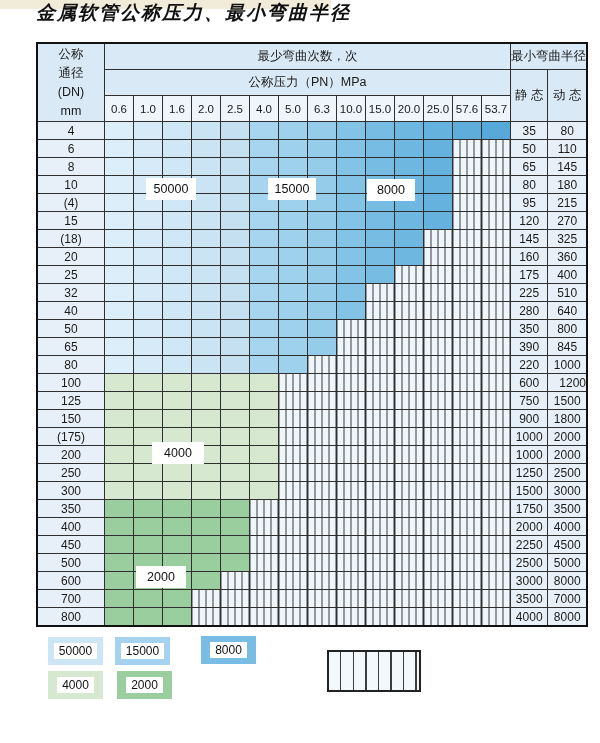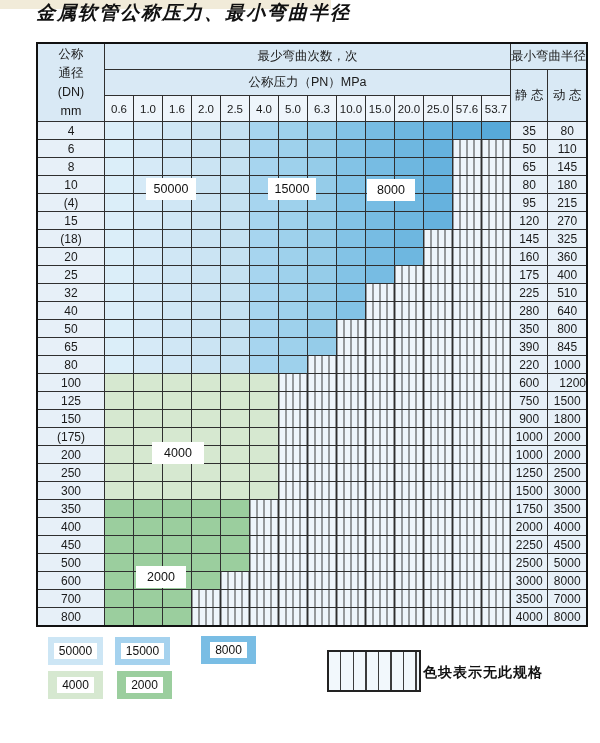--- a/index.html
+++ b/index.html
@@ -621,14 +621,13 @@
       <span class="lab">8000</span>
     </div>
   <div class="swatch" style="left: 48px; top: 671px; background: rgb(214, 232, 208);">
       <span class="lab">4000</span>
     </div>
   <div class="swatch" style="left: 117px; top: 671px; background: rgb(155, 206, 158);">
       <span class="lab">2000</span>
     </div>
 
   <div id="hatch-box"></div>
-  <div class="legend-note" style="left:423px;top:664px;">色块表示无此规格</div>
 </div>
 
 </body></html>

